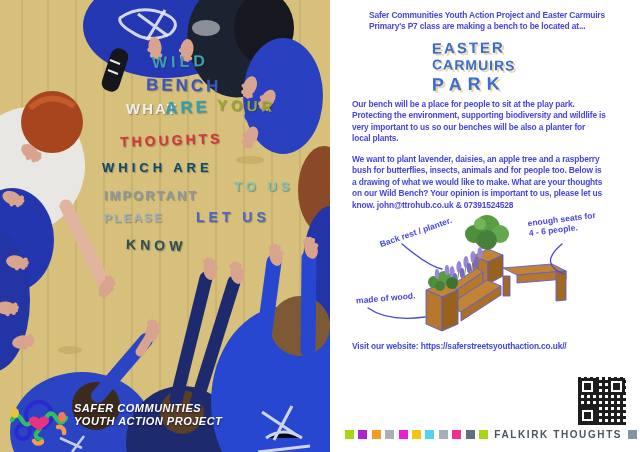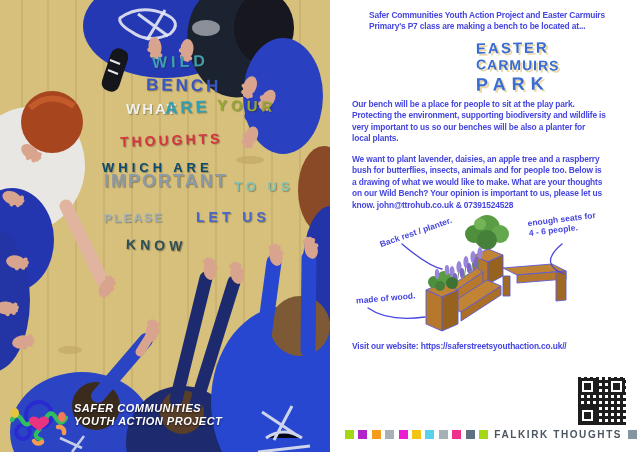--- a/index.html
+++ b/index.html
@@ -9,38 +9,38 @@
   #photo{position:absolute;left:0;top:0;width:330px;height:452px;overflow:hidden;}
   .felt{position:absolute;font-weight:bold;text-shadow:1px 1px 1px rgba(40,30,10,.35);
         white-space:nowrap;line-height:1;}
   .w0{left:152px;top:54px;font-size:16px;letter-spacing:4px;transform:rotate(-2deg);}
   .w1{left:146px;top:77px;font-size:17px;letter-spacing:3px;transform:rotate(1deg);}
   .w2{left:126px;top:101px;font-size:15px;letter-spacing:2px;}
   .w3{left:165px;top:99px;font-size:17px;letter-spacing:3px;transform:rotate(-2deg);}
   .w4{left:217px;top:98px;font-size:15px;letter-spacing:4px;transform:rotate(2deg);}
   .w5{left:120px;top:133px;font-size:14px;letter-spacing:3px;transform:rotate(-2deg);}
   .w6{left:102px;top:161px;font-size:13px;letter-spacing:4px;}
-  .w7{left:104px;top:172px;font-size:18px;letter-spacing:2px;}
+  .w7{left:104px;top:189px;font-size:13px;letter-spacing:2px;}
   .w8{left:234px;top:180px;font-size:13px;letter-spacing:4px;}
   .w9{left:104px;top:212px;font-size:12px;letter-spacing:2px;transform:rotate(-1deg);}
   .w10{left:196px;top:210px;font-size:14px;letter-spacing:4px;}
   .w11{left:126px;top:238px;font-size:14px;letter-spacing:4px;transform:rotate(2deg);}
   #overlay-title{position:absolute;left:74px;top:402px;color:#ffffff;font-style:italic;
         font-weight:bold;font-size:11px;line-height:13px;letter-spacing:.5px;
         text-shadow:0 1px 2px rgba(0,0,20,.6);white-space:pre-line;}
   #logo{position:absolute;left:10px;top:391px;}
   
   .blue-txt{color:#4646e0;font-weight:bold;font-size:8.4px;line-height:11.4px;
             letter-spacing:-0.15px;white-space:pre-line;position:absolute;}
   #intro{left:369px;top:10px;width:282px;}
   #para-bench{left:352px;top:99px;width:282px;}
   #para-plants{left:352px;top:154px;width:282px;}
   #website{left:352px;top:341px;width:282px;}
   #park-title{position:absolute;left:432px;top:40px;color:#3a6cd4;font-weight:bold;
-              line-height:1;margin-left:44px;}
+              line-height:1;}
   #park-title .pt{display:block;text-shadow:2px 2px 0 #ead9a8;}
   .pt0{font-size:15px;letter-spacing:2px;transform:rotate(-1deg);}
   .pt1{font-size:14px;letter-spacing:1px;margin-top:3px;transform:rotate(1deg);}
   .pt2{font-size:18px;letter-spacing:6px;margin-top:3px;transform:rotate(-1deg);}
   
   #drawing{position:absolute;left:340px;top:212px;width:300px;height:128px;}
   .note{position:absolute;color:#4646e0;font-weight:bold;font-size:8.5px;line-height:10px;
         white-space:pre-line;}
   #note-backrest{left:38px;top:15px;transform:rotate(-19deg);}
   #note-seats{left:188px;top:2px;transform:rotate(-7deg);}

